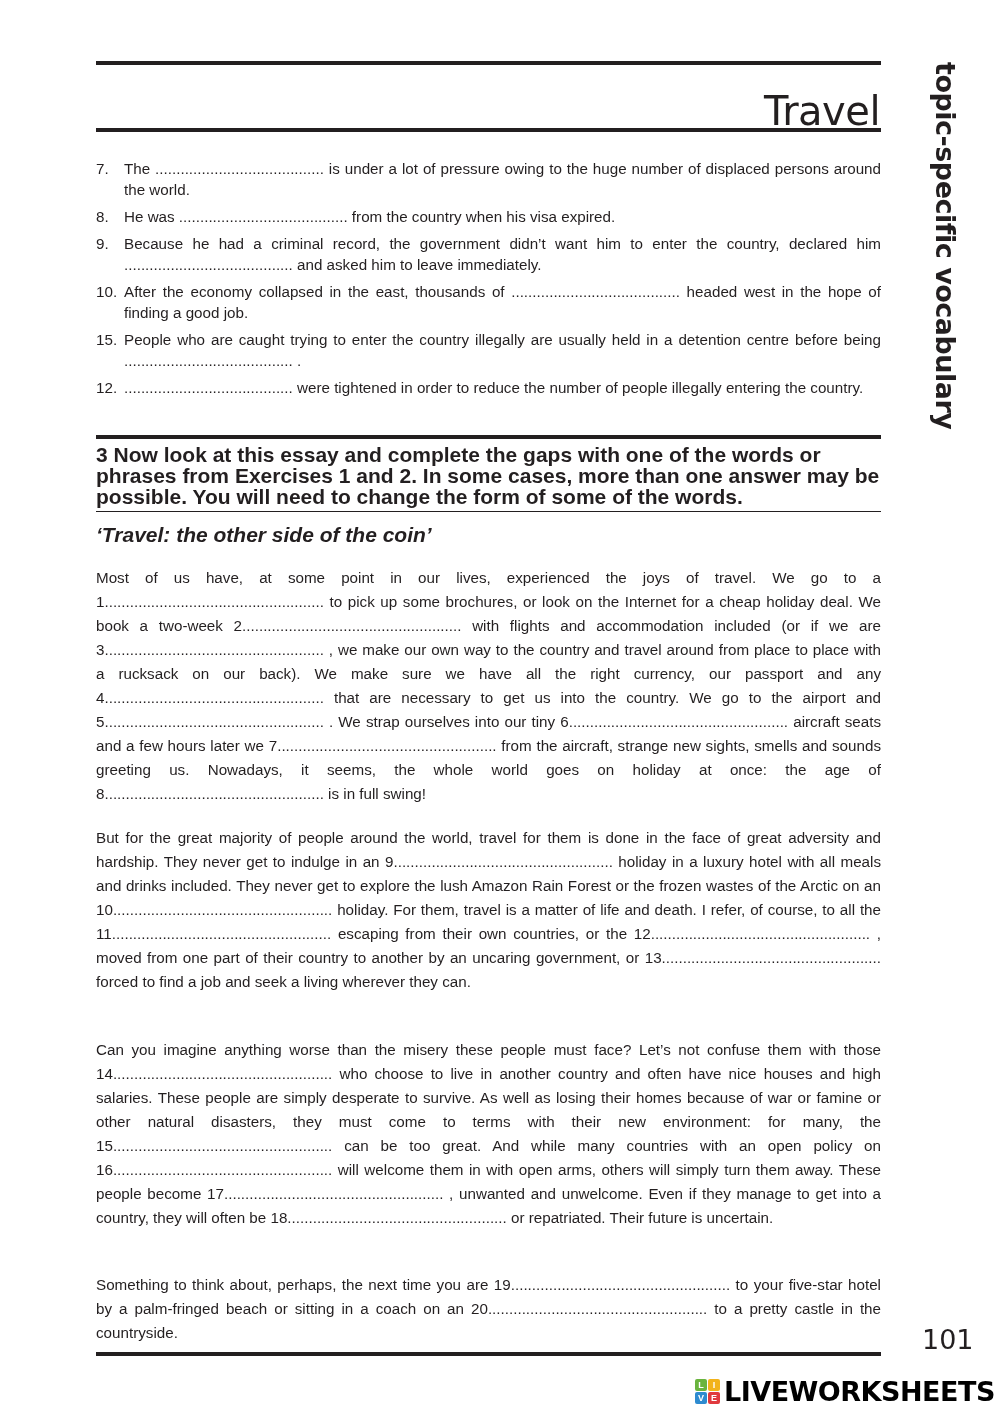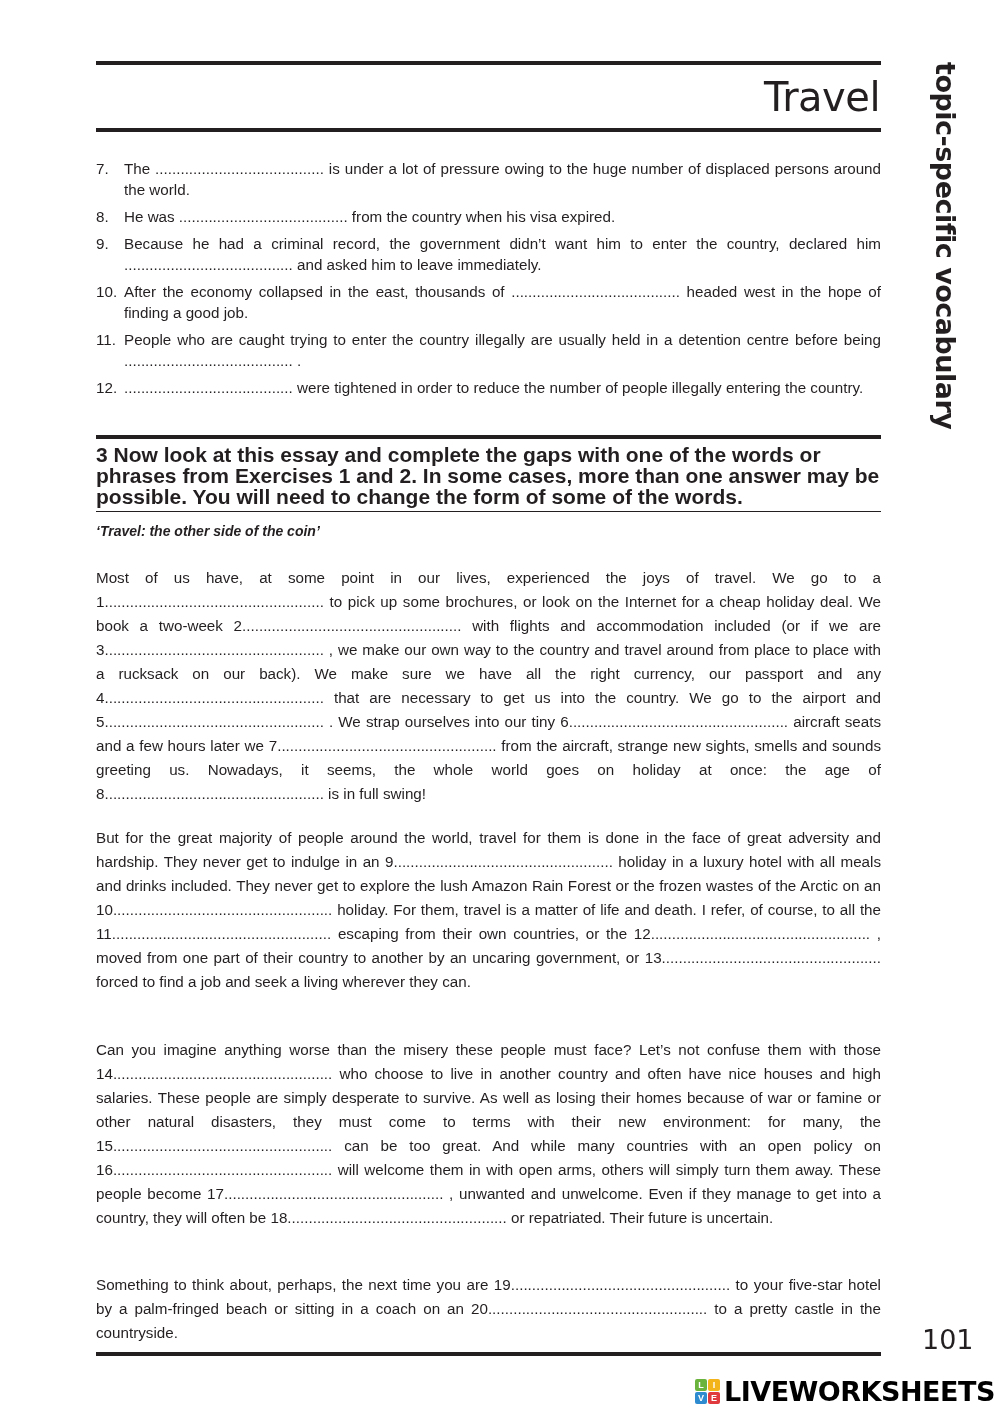--- a/index.html
+++ b/index.html
@@ -1,29 +1,29 @@
 <!DOCTYPE html>
 <html><head>
 <meta charset="utf-8">
 <style>
   html, body { margin:0; padding:0; background:#ffffff; }
   body { width:1000px; height:1413px; position:relative; overflow:hidden;
          font-family:"Liberation Sans", sans-serif; color:#231f20; }
   .rule-thick { position:absolute; left:96px; width:785px; height:4px; background:#231f20; }
   .rule-thin { position:absolute; left:96px; width:785px; height:1px; background:#231f20; }
-  .title { position:absolute; right:120px; top:74px; font-size:40px; font-family:"DejaVu Sans", sans-serif; font-weight:400; letter-spacing:-0.5px; }
+  .title { position:absolute; right:120px; top:88px; font-size:40px; font-family:"DejaVu Sans", sans-serif; font-weight:400; letter-spacing:-0.5px; }
   .side { position:absolute; left:913px; top:62px; width:60px; height:350px; }
   .side span { position:absolute; left:0; top:0; transform-origin:0 0; transform:translate(48px,0) rotate(90deg);
                white-space:nowrap; font-family:"DejaVu Sans", sans-serif; font-weight:bold; font-size:27px; letter-spacing:-0.5px; color:#231f20; }
   .list { position:absolute; left:96px; top:158px; width:785px; font-size:15.2px; line-height:21px; }
   .item { display:flex; margin-bottom:6px; text-align:justify; }
   .item .num { width:28px; flex:none; }
   .item .txt { flex:1; }
   .instr { position:absolute; left:96px; top:444px; width:785px; font-size:21px; line-height:21px; font-weight:bold; }
-  .essay-title { position:absolute; left:96px; top:523px; font-size:14px; font-style:italic; font-weight:bold; }
+  .essay-title { position:absolute; left:96px; top:523px; font-size:21px; font-style:italic; font-weight:bold; }
   .para { position:absolute; left:96px; width:785px; font-size:15.2px; line-height:24px; text-align:justify; }
   .page-num { position:absolute; left:922px; top:1324px; font-size:27px; font-weight:normal; font-family:"DejaVu Sans", sans-serif; }
   .brand { position:absolute; left:695px; top:1376px; display:flex; align-items:center; }
   .brand .logo { display:grid; grid-template-columns:12px 12px; grid-template-rows:12px 12px; gap:1px; margin-right:4px; }
   .brand .logo div { font-size:9px; color:#fff; text-align:center; line-height:12px; font-weight:bold; border-radius:2px; }
   .brand .name { font-family:"DejaVu Sans", sans-serif; font-weight:bold; font-size:27px; letter-spacing:-0.5px; color:#000000; }
 </style>
 </head>
 <body>
 
@@ -47,21 +47,21 @@
       </div>
     <div class="item">
         <span class="num">9.</span>
         <span class="txt">Because he had a criminal record, the government didn’t want him to enter the country, declared him ........................................ and asked him to leave immediately.</span>
       </div>
     <div class="item">
         <span class="num">10.</span>
         <span class="txt">After the economy collapsed in the east, thousands of ........................................ headed west in the hope of finding a good job.</span>
       </div>
     <div class="item">
-        <span class="num">11.</span>
+        <span class="num">15.</span>
         <span class="txt">People who are caught trying to enter the country illegally are usually held in a detention centre before being ........................................ .</span>
       </div>
     <div class="item">
         <span class="num">12.</span>
         <span class="txt">........................................ were tightened in order to reduce the number of people illegally entering the country.</span>
       </div>
   </div>
 
   <div class="rule-thick" style="top:435px"></div>
   <div class="instr">3 Now look at this essay and complete the gaps with one of the words or phrases from Exercises 1 and 2. In some cases, more than one answer may be possible. You will need to change the form of some of the words.</div>

